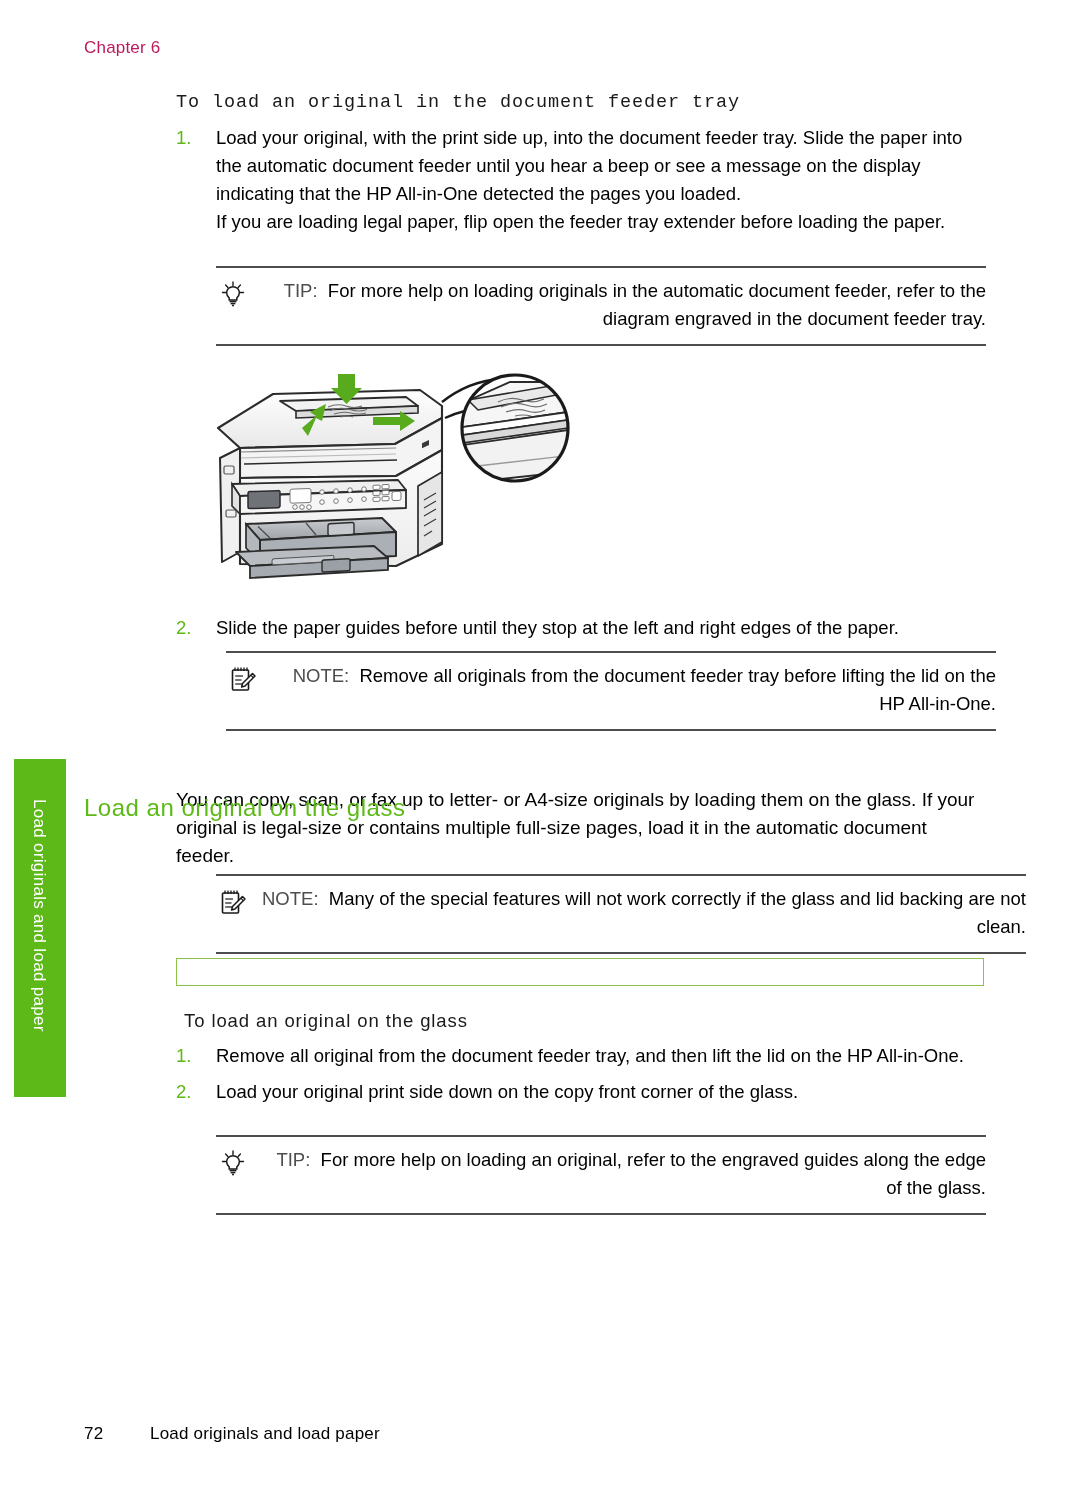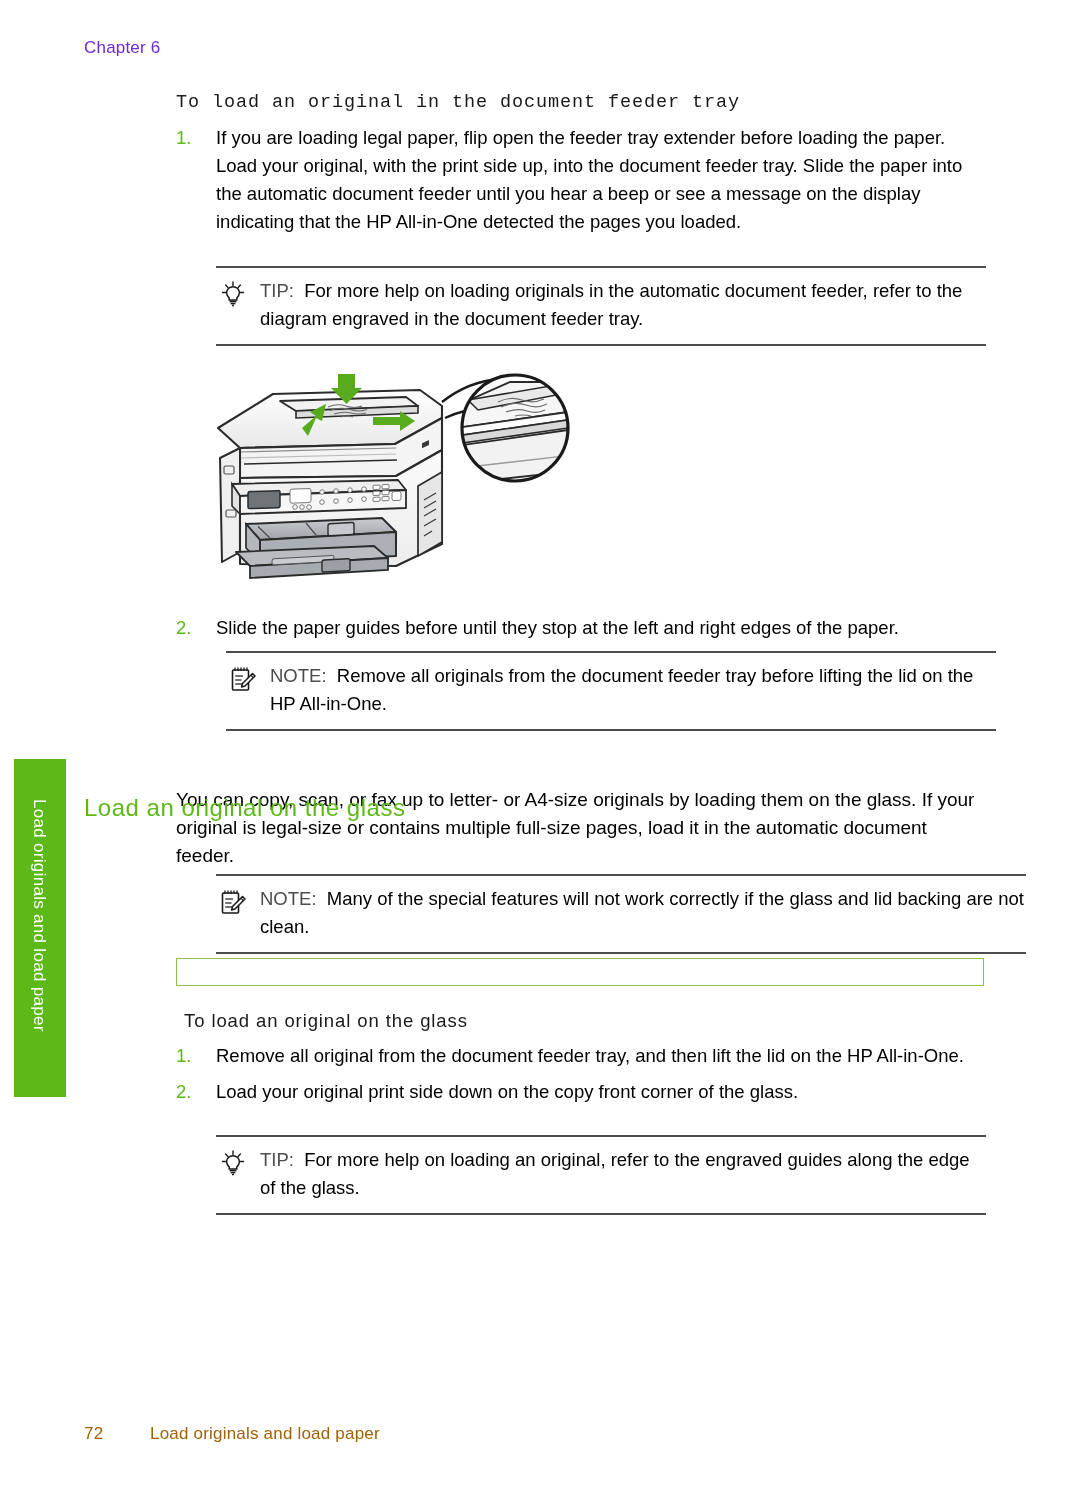--- a/index.html
+++ b/index.html
@@ -15,21 +15,21 @@
     color: #000000;
     overflow: hidden;
   }
 
   
   .chapter-head {
     position: absolute;
     left: 84px;
     top: 38px;
     font-size: 17px;
-    color: #6d28d9;
+    color: #be185d;
     letter-spacing: 0.2px;
   }
 
   
   .side-tab {
     position: absolute;
     left: 14px;
     top: 759px;
     width: 52px;
     height: 338px;
@@ -101,20 +101,21 @@
     margin-top: 0px;
   }
 
   
   .admon {
     position: relative;
     border-top: 2px solid #4d4d4d;
     border-bottom: 2px solid #4d4d4d;
     padding: 9px 0 11px 0;
     margin-left: 40px;
+    text-align: right;
   }
   .admon-inner {
     position: relative;
     padding-left: 44px;
     font-size: 18.5px;
     line-height: 28px;
   }
   .admon-label {
     color: #4d4d4d;
   }
@@ -137,21 +138,21 @@
   .figure {
     position: relative;
   }
 
   
   .footer {
     position: absolute;
     left: 84px;
     top: 1424px;
     font-size: 17px;
-    color: #a16207;
+    color: #000000;
     letter-spacing: 0.2px;
   }
   .footer .pg {
     display: inline-block;
     width: 66px;
   }
 </style>
 </head>
 <body>
 
@@ -161,22 +162,22 @@
   <span class="side-tab-label">Load originals and load paper</span>
 </div>
 
 <div class="content">
 
   <h2 class="proc-title" style="position:absolute; top:92px; left:0;font-family:Liberation Mono, monospace;">To load an original in the document feeder tray</h2>
 
   <ol class="steps" style="position:absolute; top:124px; left:0; width:810px;">
     <li>
       <span class="num">1.</span>
+      <p>Load your original, with the print side up, into the document feeder tray. Slide the paper into the automatic document feeder until you hear a beep or see a message on the display indicating that the HP All-in-One detected the pages you loaded.</p>
       <p>If you are loading legal paper, flip open the feeder tray extender before loading the paper.</p>
-      <p>Load your original, with the print side up, into the document feeder tray. Slide the paper into the automatic document feeder until you hear a beep or see a message on the display indicating that the HP All-in-One detected the pages you loaded.</p>
     </li>
   </ol>
 
   <div class="admon" style="position:absolute; top:266px; left:0; width:770px;">
     <div class="admon-inner">
       <span class="admon-icon">
         <svg viewBox="0 0 30 30" width="30" height="30" aria-hidden="true">
           <g stroke="#1a1a1a" stroke-width="1.4" fill="none" stroke-linecap="round">
             <line x1="15" y1="3" x2="15" y2="6.5"></line>
             <line x1="7.6" y1="6.1" x2="9.9" y2="8.4"></line>

